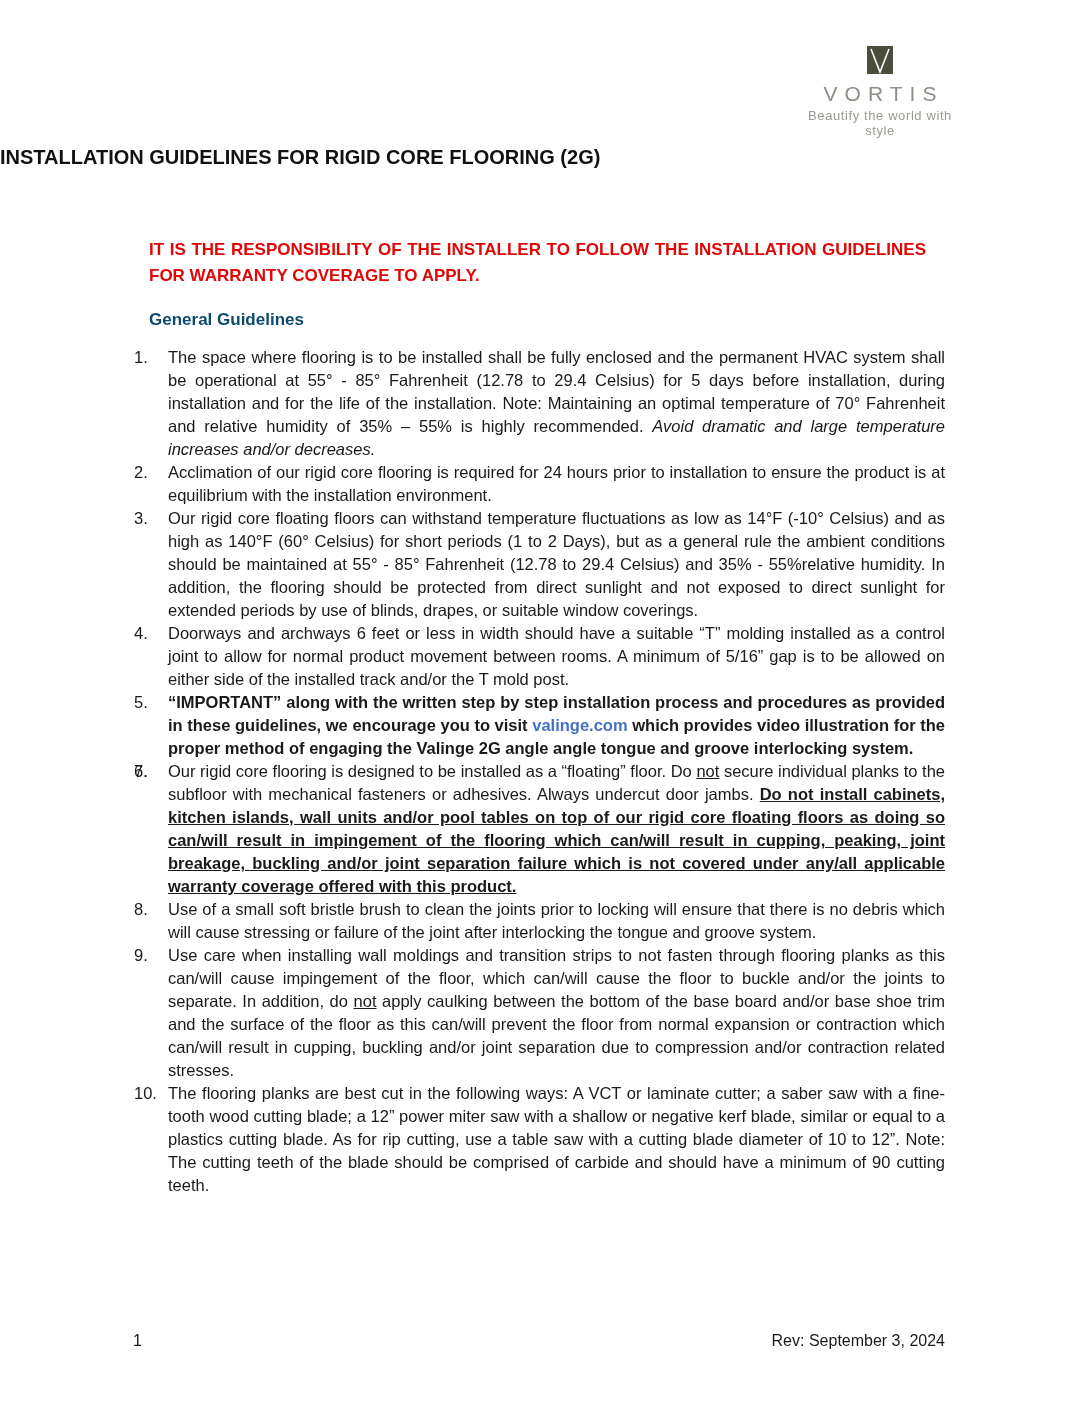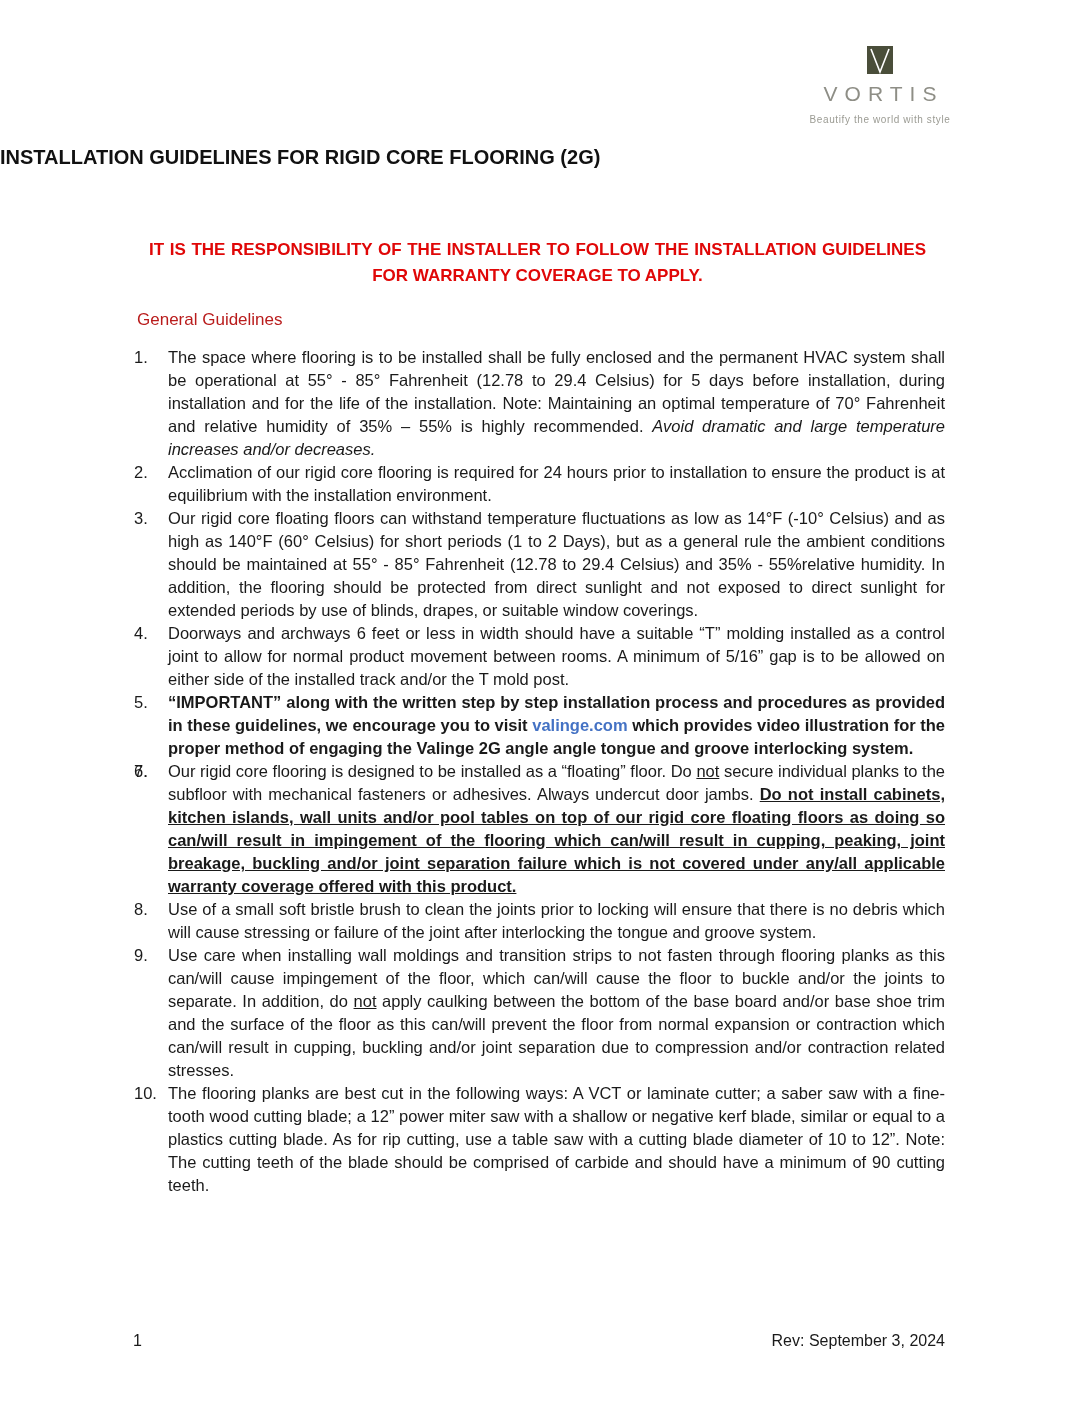--- a/index.html
+++ b/index.html
@@ -18,42 +18,42 @@
     background:var(--logo-square,#4a4e3a);
     display:flex;align-items:center;justify-content:center;
   }
   .logo-brand{
     margin-top:8px;
     font-size:21px;font-weight:400;
     letter-spacing:7px;text-indent:7px;
     color:var(--logo-text,#8e8e86);
   }
   .logo-tagline{
-    margin-top:8px;
-    font-size:10px;letter-spacing:.6px;
+    margin-top:2px;
+    font-size:13px;letter-spacing:.6px;
     color:var(--logo-tagline,#9b9b93);
   }
   
   .title{
     position:absolute;top:146px;left:0;right:0;
     margin:0;text-align:left;
     font-size:20px;font-weight:700;color:#111;
   }
   
   .content{position:absolute;top:221px;left:133px;width:812px;}
   .warning{
     margin:16px;width:777px;
     font-size:17px;font-weight:700;line-height:26px;
     color:var(--warn,#e00000);
   }
-  .warning-line{display:block;text-align:center;}
+  .warning-line{display:block;}
   .warning-line.first{text-align:justify;text-align-last:justify;}
   .heading{
-    margin:21px 4px 0;
-    font-size:17px;font-weight:400;color:#b91c1c;
+    margin:21px 16px 0;
+    font-size:17px;font-weight:700;color:#0c4a6e;
   }
   
   .guidelines{
     list-style:none;margin:16px 0 0;padding:0;
     font-size:16.5px;line-height:23px;
     text-align:justify;
   }
   .gitem{position:relative;padding-left:35px;}
   .num{position:absolute;left:1px;top:0;}
   .itext .b{font-weight:700;}

